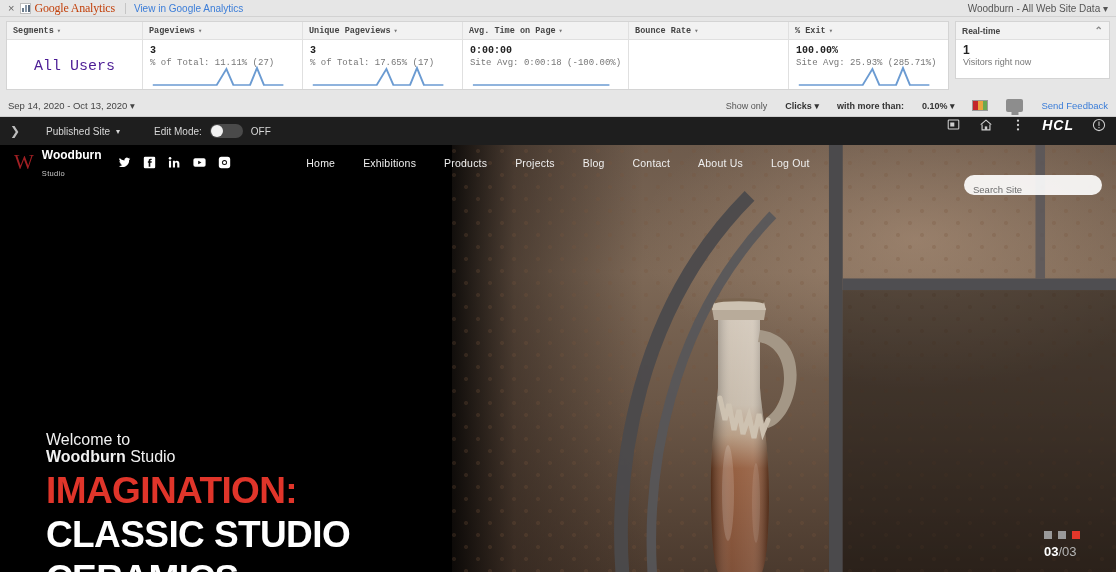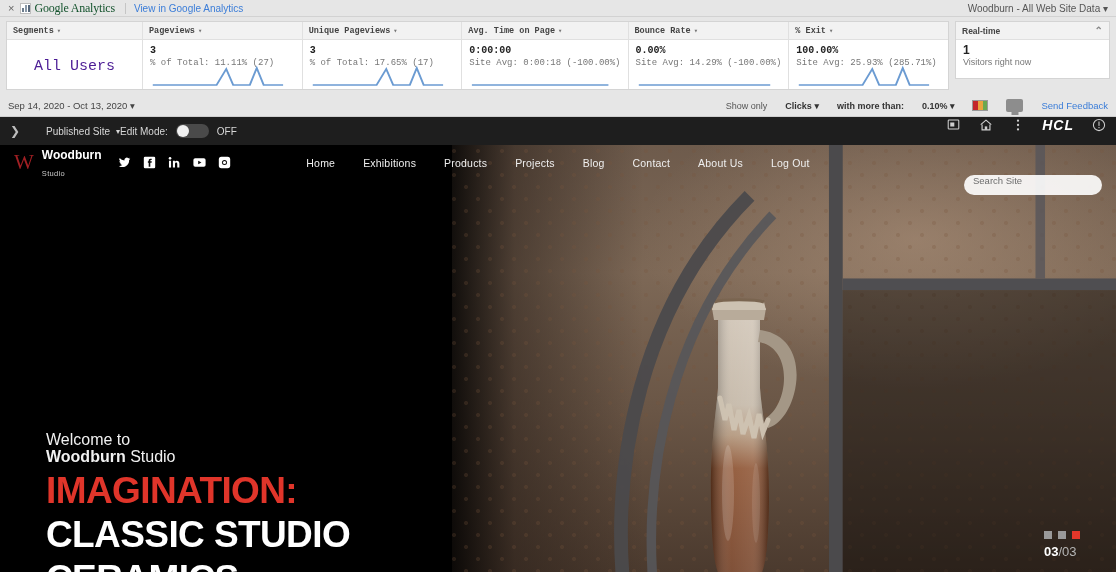--- a/index.html
+++ b/index.html
@@ -31,21 +31,21 @@
     content: ""; position: absolute; left: 1px; bottom: 1px;
     width: 2px; height: 4px; background: #6b7b8c;
   }
   .ga-logo-mark::after {
     content: ""; position: absolute; left: 4px; bottom: 1px;
     width: 2px; height: 7px; background: #8a99a8;
     box-shadow: 3px 0 0 0 #55667a;
   }
   .ga-logo-text {
     font-family: "Liberation Serif", serif; font-size: 12px;
-    color: #14532d; letter-spacing: -0.2px; white-space: nowrap;
+    color: #c2410c; letter-spacing: -0.2px; white-space: nowrap;
   }
   .ga-sep { width: 1px; height: 11px; background: #c5c5c5; margin: 0 8px 0 2px; }
   .ga-view-link { color: #3b7dd8; font-size: 10px; cursor: pointer; white-space: nowrap; }
   .ga-account {
     position: absolute; right: 8px; top: 50%; transform: translateY(-50%);
     font-size: 10px; color: #555; white-space: nowrap; cursor: pointer;
   }
 
   
   .ga-metrics {
@@ -120,21 +120,21 @@
   }
   .feedback-link { color: #3b7dd8; font-size: 9.5px; cursor: pointer; }
 
   
   .cms-bar {
     height: 28px; background: #1e1e1e;
     display: flex; align-items: center; padding: 0 10px;
     color: #d7d7d7; font-size: 10px; position: relative;
   }
   .cms-expand { color: #bdbdbd; font-size: 12px; margin-right: 26px; cursor: pointer; }
-  .cms-sitesel { display: flex; align-items: center; gap: 6px; cursor: pointer; }
+  .cms-sitesel { display: flex; align-items: center; gap: 6px; cursor: pointer; margin-right: 34px; }
   .cms-editmode { display: flex; align-items: center; gap: 8px; }
   .toggle {
     width: 33px; height: 14px; border-radius: 7px; background: #4a4a4a;
     position: relative; cursor: pointer;
   }
   .toggle .knob {
     position: absolute; left: 1px; top: 1px; width: 12px; height: 12px;
     border-radius: 50%; background: #f1f1f1;
   }
   .cms-right {
@@ -201,21 +201,21 @@
     position: absolute; left: 50%; transform: translateX(-50%);
     display: flex; align-items: center; gap: 28px;
   }
   .menu a {
     color: #efefef; font-size: 10.5px; text-decoration: none;
     white-space: nowrap; cursor: pointer; letter-spacing: .2px;
   }
   .searchbox {
     position: absolute; right: 14px; width: 138px; height: 20px;
     border-radius: 10px; background: rgba(255,255,255,0.90);
-    display: flex; align-items: flex-start; padding: 0 9px; cursor: text; margin-top: 44px;
+    display: flex; align-items: flex-end; padding: 0 9px; cursor: text; margin-top: 44px;
   }
   .searchbox input {
     flex: 1; border: none; outline: none; background: transparent;
     font-size: 9.5px; color: #555; font-family: "Liberation Sans", sans-serif;
   }
   .searchbox input::placeholder { color: #6d6d6d; }
 
   
   .hero-copy { position: absolute; left: 46px; top: 286px; z-index: 7; }
   .welcome { font-size: 16px; color: #f0f0f0; line-height: 17px; }
@@ -307,27 +307,20 @@
           <svg class="spark" viewBox="0 0 100 24" preserveAspectRatio="none">
             <polyline points="2,22 96,22" fill="none" stroke="#6b9bd2" stroke-width="1.4"></polyline>
           </svg>
         </div>
       </div>
 
       <div class="metric-cell">
         <div class="metric-head">
           <span>Bounce Rate</span>
           <span class="caret-dn">▾</span>
-        </div>
-        <div class="metric-body">
-          <div class="metric-value">0.00%</div>
-          <div class="metric-sub">Site Avg: 14.29% (-100.00%)</div>
-          <svg class="spark" viewBox="0 0 100 24" preserveAspectRatio="none">
-            <polyline points="2,22 96,22" fill="none" stroke="#6b9bd2" stroke-width="1.4"></polyline>
-          </svg>
         </div>
       </div>
 
       <div class="metric-cell">
         <div class="metric-head">
           <span>% Exit</span>
           <span class="caret-dn">▾</span>
         </div>
         <div class="metric-body">
           <div class="metric-value">100.00%</div>

